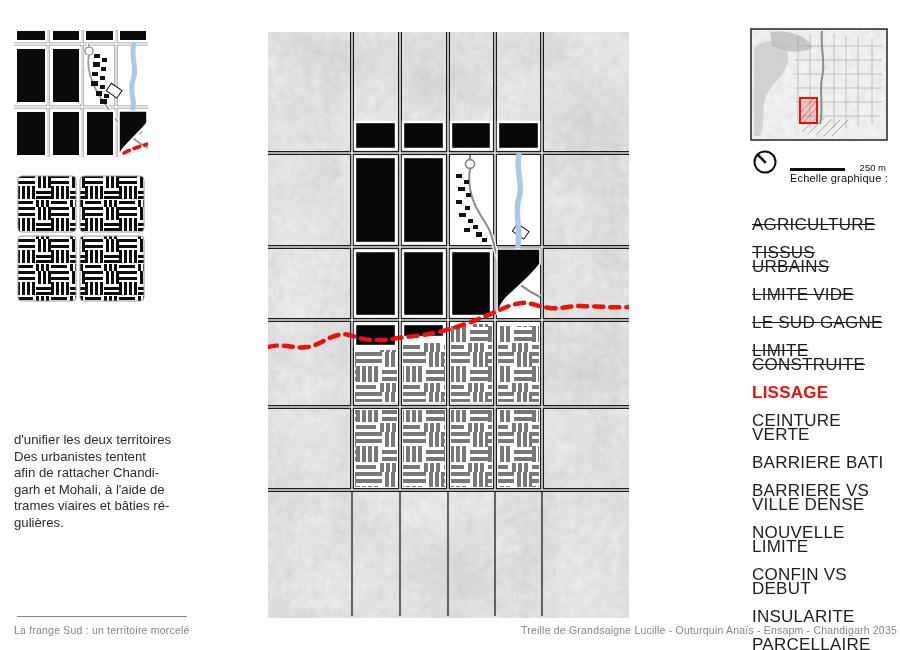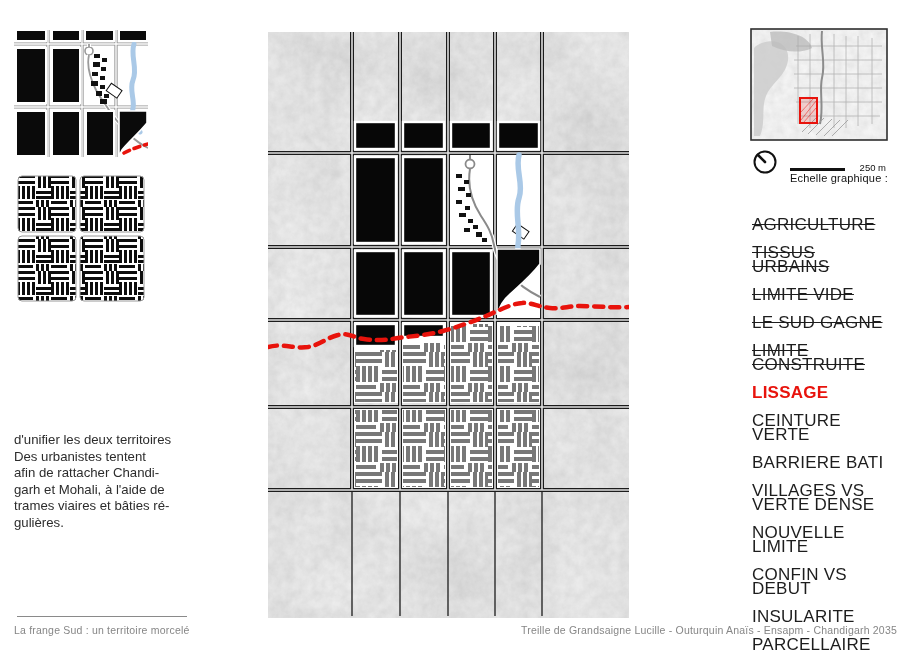--- a/index.html
+++ b/index.html
@@ -337,21 +337,21 @@
 
   <div class="abs" id="legend">
     <div class="legend-item struck">AGRICULTURE</div>
     <div class="legend-item struck">TISSUS URBAINS</div>
     <div class="legend-item struck">LIMITE VIDE</div>
     <div class="legend-item struck">LE SUD GAGNE</div>
     <div class="legend-item struck">LIMITE CONSTRUITE</div>
     <div class="legend-item active">LISSAGE</div>
     <div class="legend-item">CEINTURE VERTE</div>
     <div class="legend-item">BARRIERE BATI</div>
-    <div class="legend-item">VILLAGES VS VERTE DENSE</div>
+    <div class="legend-item">BARRIERE VS VILLE DENSE</div>
     <div class="legend-item">NOUVELLE LIMITE</div>
     <div class="legend-item">CONFIN VS DEBUT</div>
     <div class="legend-item">INSULARITE</div>
     <div class="legend-item">PARCELLAIRE</div>
   </div>
 
   <div class="abs" id="description">
     <div class="desc-line">d'unifier les deux territoires</div>
     <div class="desc-line">Des urbanistes tentent</div>
     <div class="desc-line">afin de rattacher Chandi-</div>

